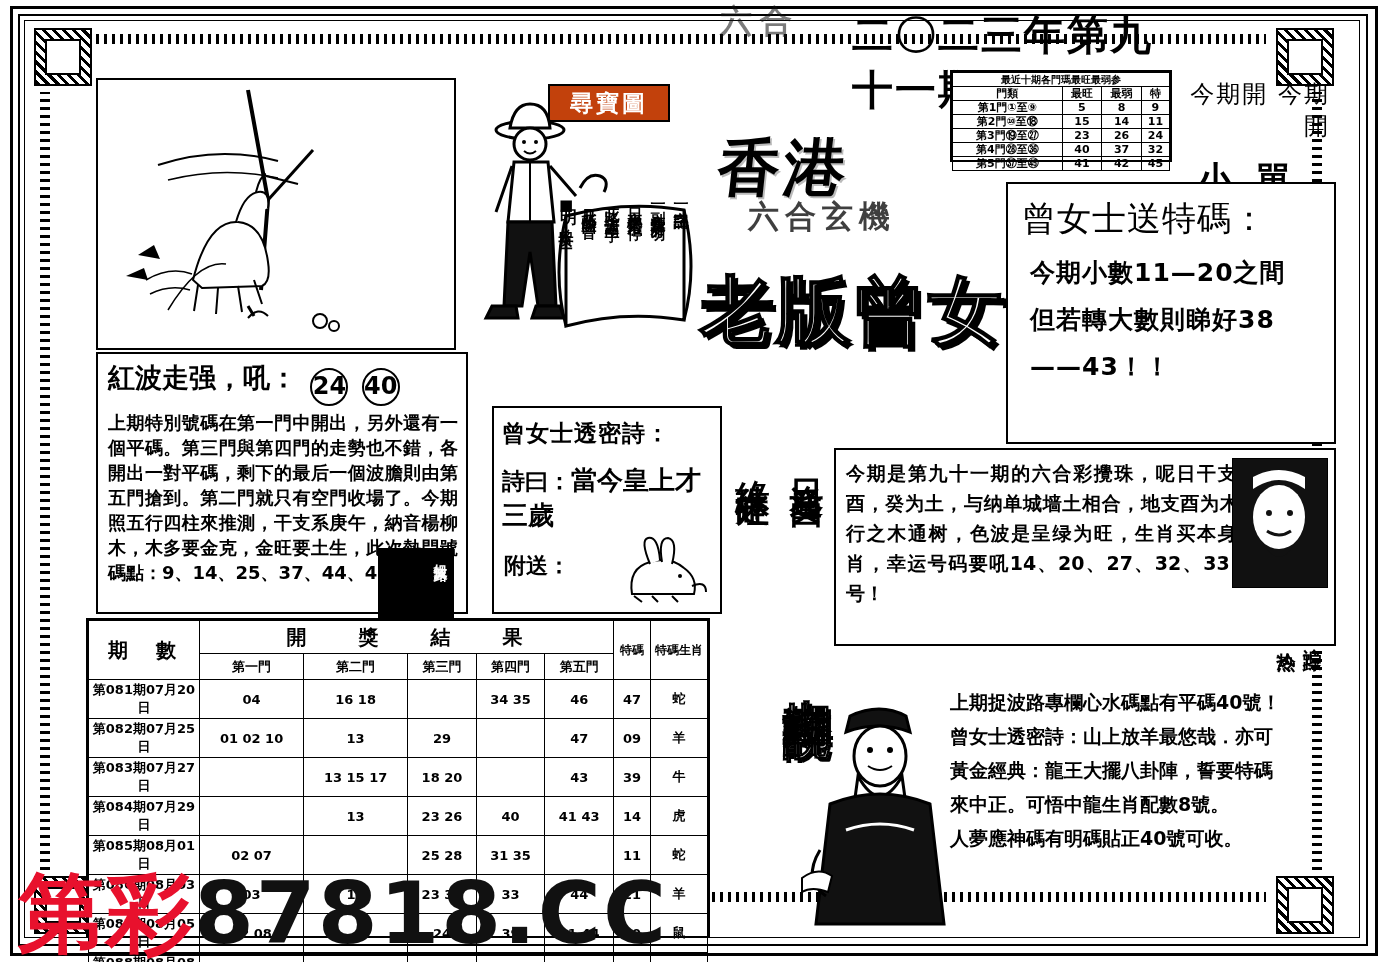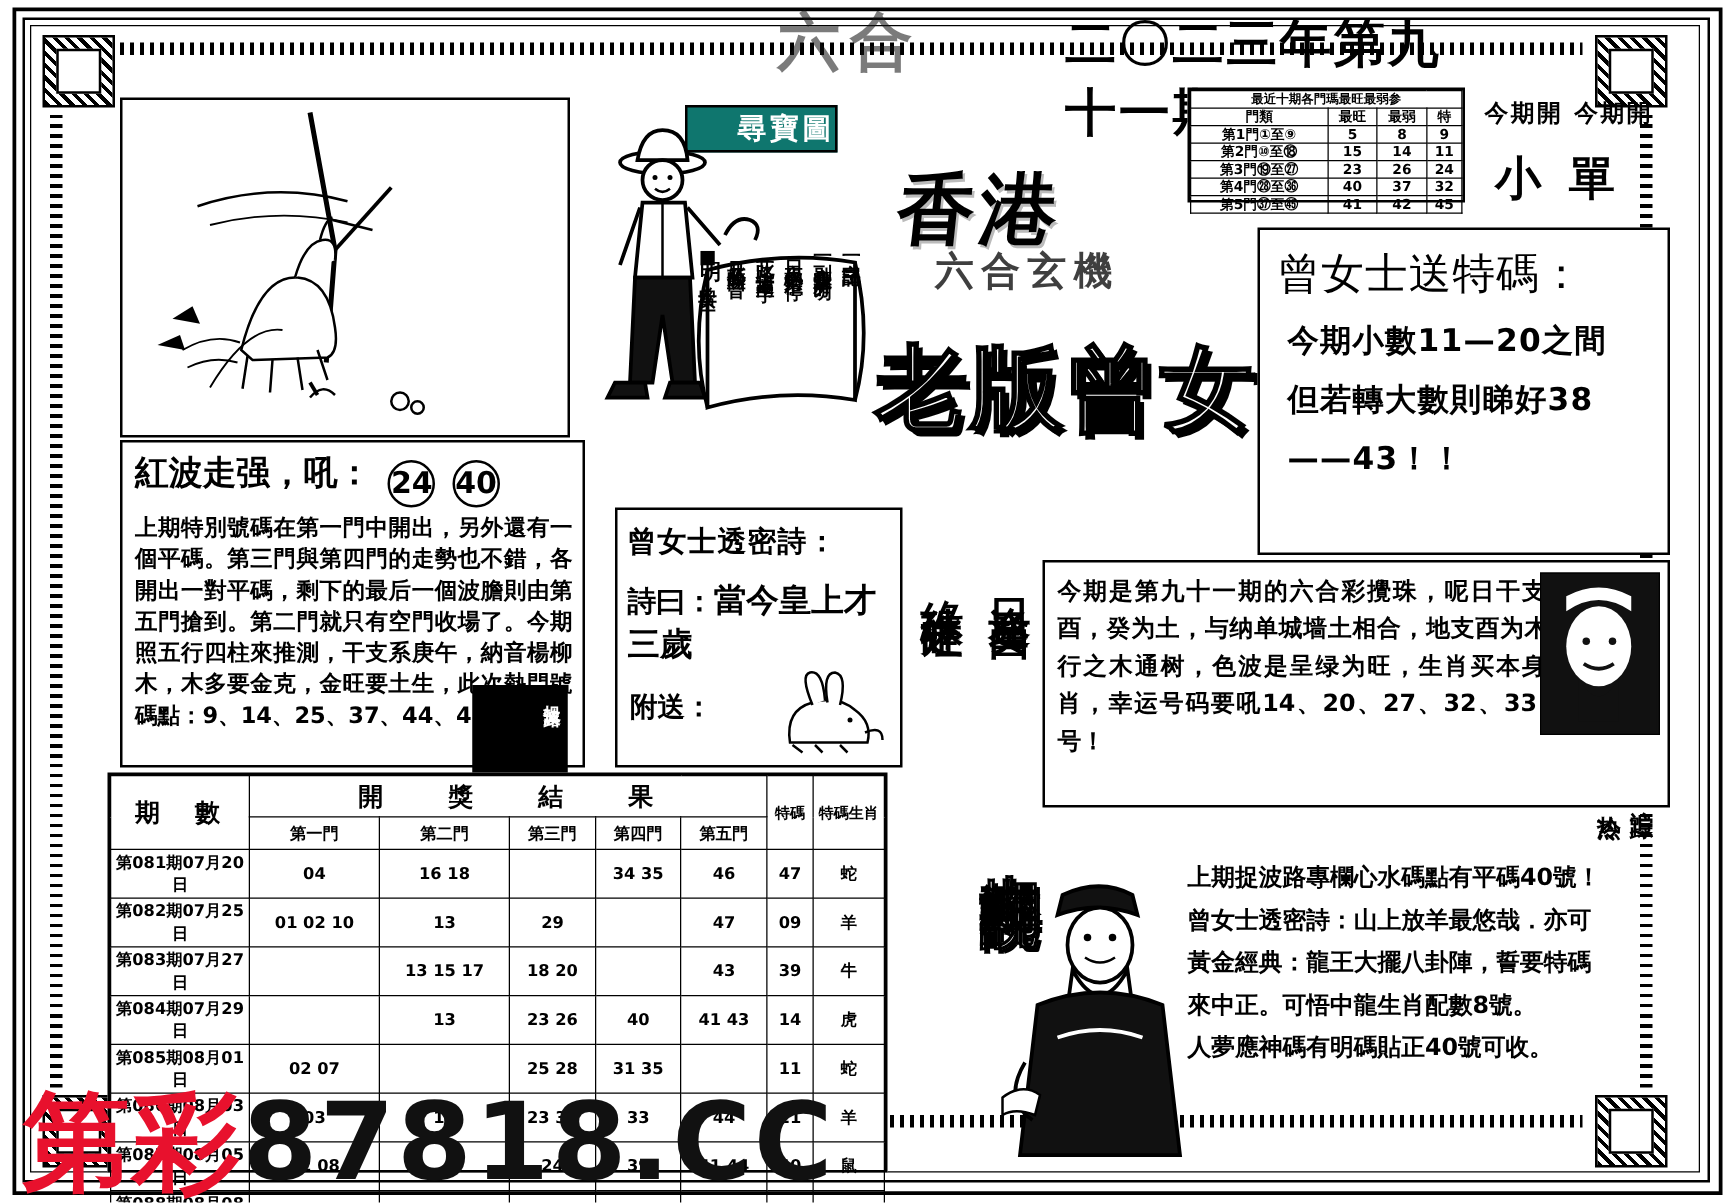--- a/index.html
+++ b/index.html
@@ -29,49 +29,49 @@
   .rail.bottom{left:96px;top:892px;width:1170px;height:10px;}
   .rail-v{position:absolute;background:repeating-linear-gradient(0deg,#000 0 3px,#fff 3px 8px);}
   .rail-v.left{left:40px;top:92px;width:10px;height:778px;}
   .rail-v.right{left:1312px;top:92px;width:10px;height:778px;}
 
   
   .box{position:absolute;border:2px solid #000;background:#fff;box-sizing:border-box;}
   .cn{font-family:"DejaVu Sans","Liberation Sans",sans-serif;}
 
   
-  .masthead{position:absolute;left:560px;top:0px;width:240px;height:56px;text-align:center;
-      font-size:50px;font-weight:bold;letter-spacing:8px;color:#111;opacity:.55;}
+  .masthead{position:absolute;left:560px;top:0px;width:240px;height:56px;text-align:right;
+      font-size:32px;font-weight:bold;letter-spacing:8px;color:#111;opacity:.55;}
   .issue{position:absolute;left:852px;top:8px;width:330px;height:40px;font-size:41px;font-weight:bold;letter-spacing:2px;}
 
   
   .picbox{left:96px;top:78px;width:360px;height:272px;}
-  .pic-cap{position:absolute;left:548px;top:84px;width:118px;height:34px;background:#0f766e;color:#fff;
-     font-size:23px;font-weight:bold;text-align:right;line-height:34px;letter-spacing:3px;border:2px solid #000;}
+  .pic-cap{position:absolute;left:548px;top:84px;width:118px;height:34px;background:#c2410c;color:#fff;
+     font-size:23px;font-weight:bold;text-align:center;line-height:34px;letter-spacing:3px;border:2px solid #000;}
 
   
   .vpoem{position:absolute;left:556px;top:196px;height:160px;display:flex;flex-direction:row-reverse;gap:4px;
      font-size:15px;font-weight:bold;}
   .vpoem .col{writing-mode:vertical-rl;text-orientation:upright;letter-spacing:3px;}
 
   
   .title-hk{position:absolute;left:718px;top:126px;font-size:62px;font-weight:bold;letter-spacing:4px;
       transform:skewX(-6deg);text-shadow:2px 2px 0 #bbb;}
   .title-sub{position:absolute;left:748px;top:196px;font-size:31px;font-weight:bold;letter-spacing:6px;opacity:.75;}
   .title-main{position:absolute;left:700px;top:262px;font-size:74px;font-weight:bold;letter-spacing:2px;
       -webkit-text-stroke:2px #000;color:#fff;text-shadow:4px 4px 0 #000;}
 
   
   .stattbl{left:950px;top:70px;width:222px;height:92px;}
   .stattbl table{border-collapse:collapse;width:100%;height:100%;font-size:11px;}
   .stattbl td,.stattbl th{border:1px solid #000;text-align:center;padding:0;line-height:13px;font-weight:bold;}
   .stattbl .cap{font-size:10px;letter-spacing:0px;}
 
   .today{position:absolute;left:1180px;top:78px;width:150px;text-align:center;}
-  .today .lbl{font-size:19px;font-weight:bold;letter-spacing:2px;}
+  .today .lbl{font-size:24px;font-weight:normal;letter-spacing:2px;text-align:right;}
   .today .vals{font-size:37px;font-weight:bold;letter-spacing:22px;margin-top:14px;}
 
   
   .zengbox{left:1006px;top:182px;width:330px;height:262px;}
   .zeng-h{font-size:34px;font-weight:normal;letter-spacing:1px;margin:12px 0 0 14px;}
   .zeng-l{font-size:25px;font-weight:bold;margin:14px 0 0 22px;letter-spacing:1px;}
 
   
   .redwave{left:96px;top:352px;width:372px;height:262px;}
   .rw-title{font-size:27px;font-weight:bold;margin:6px 0 0 10px;}

